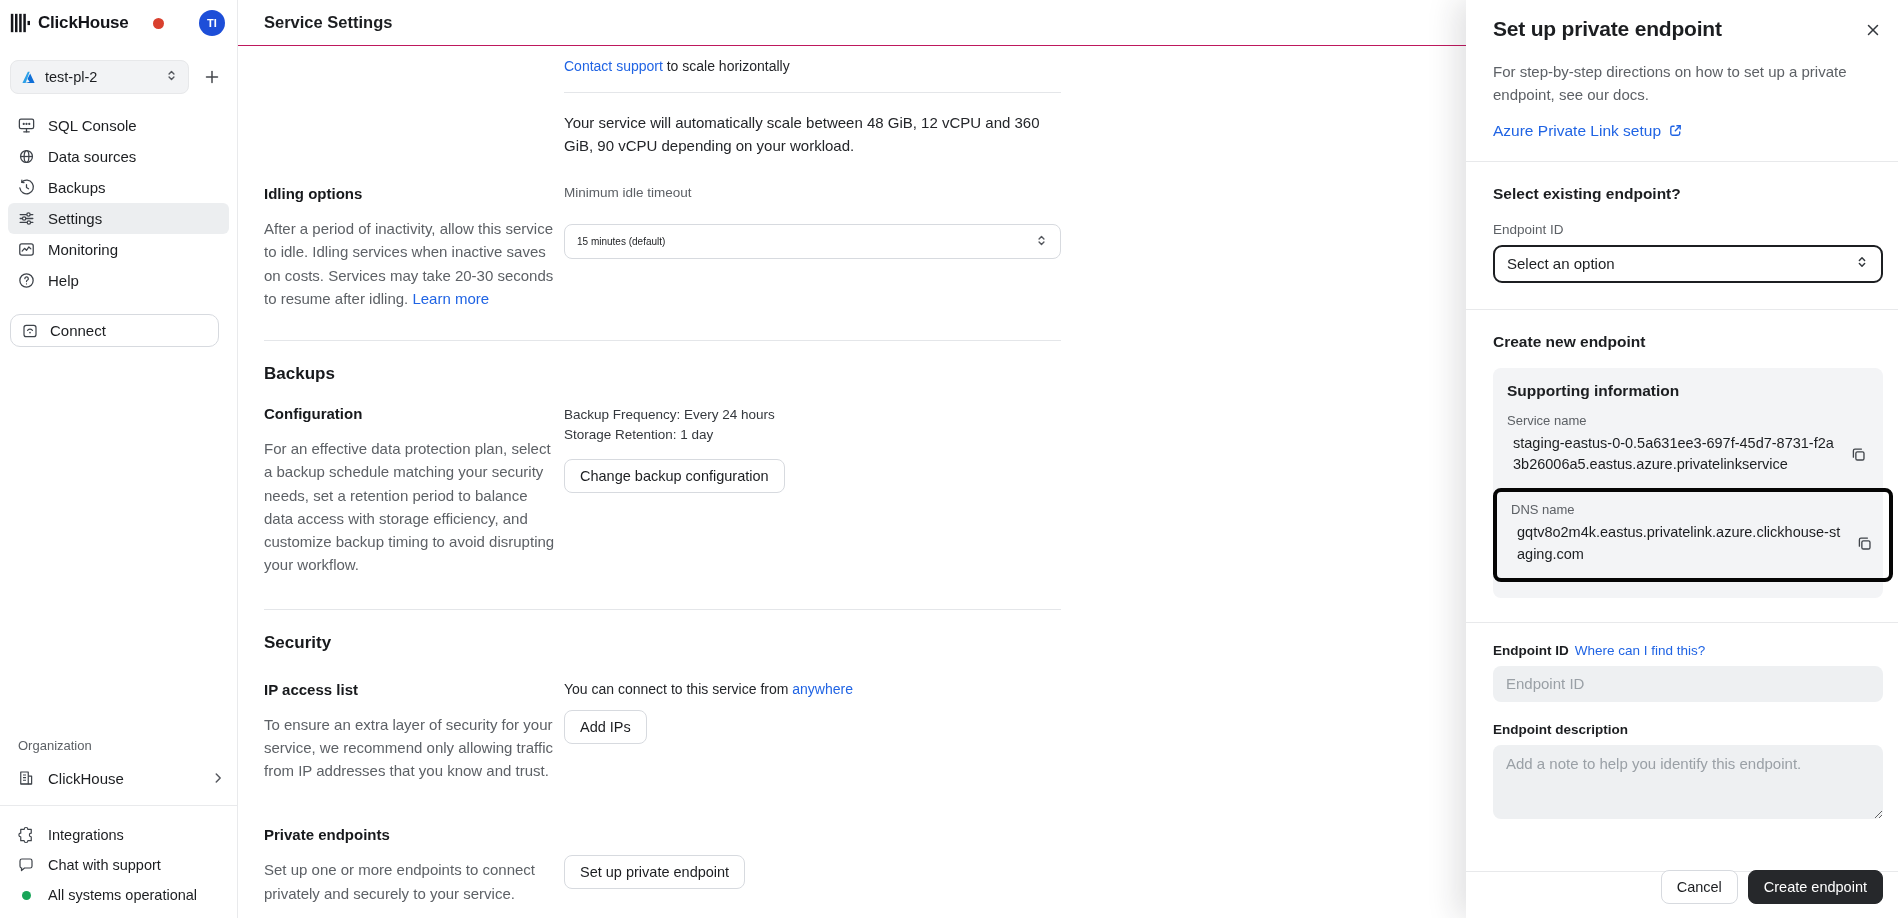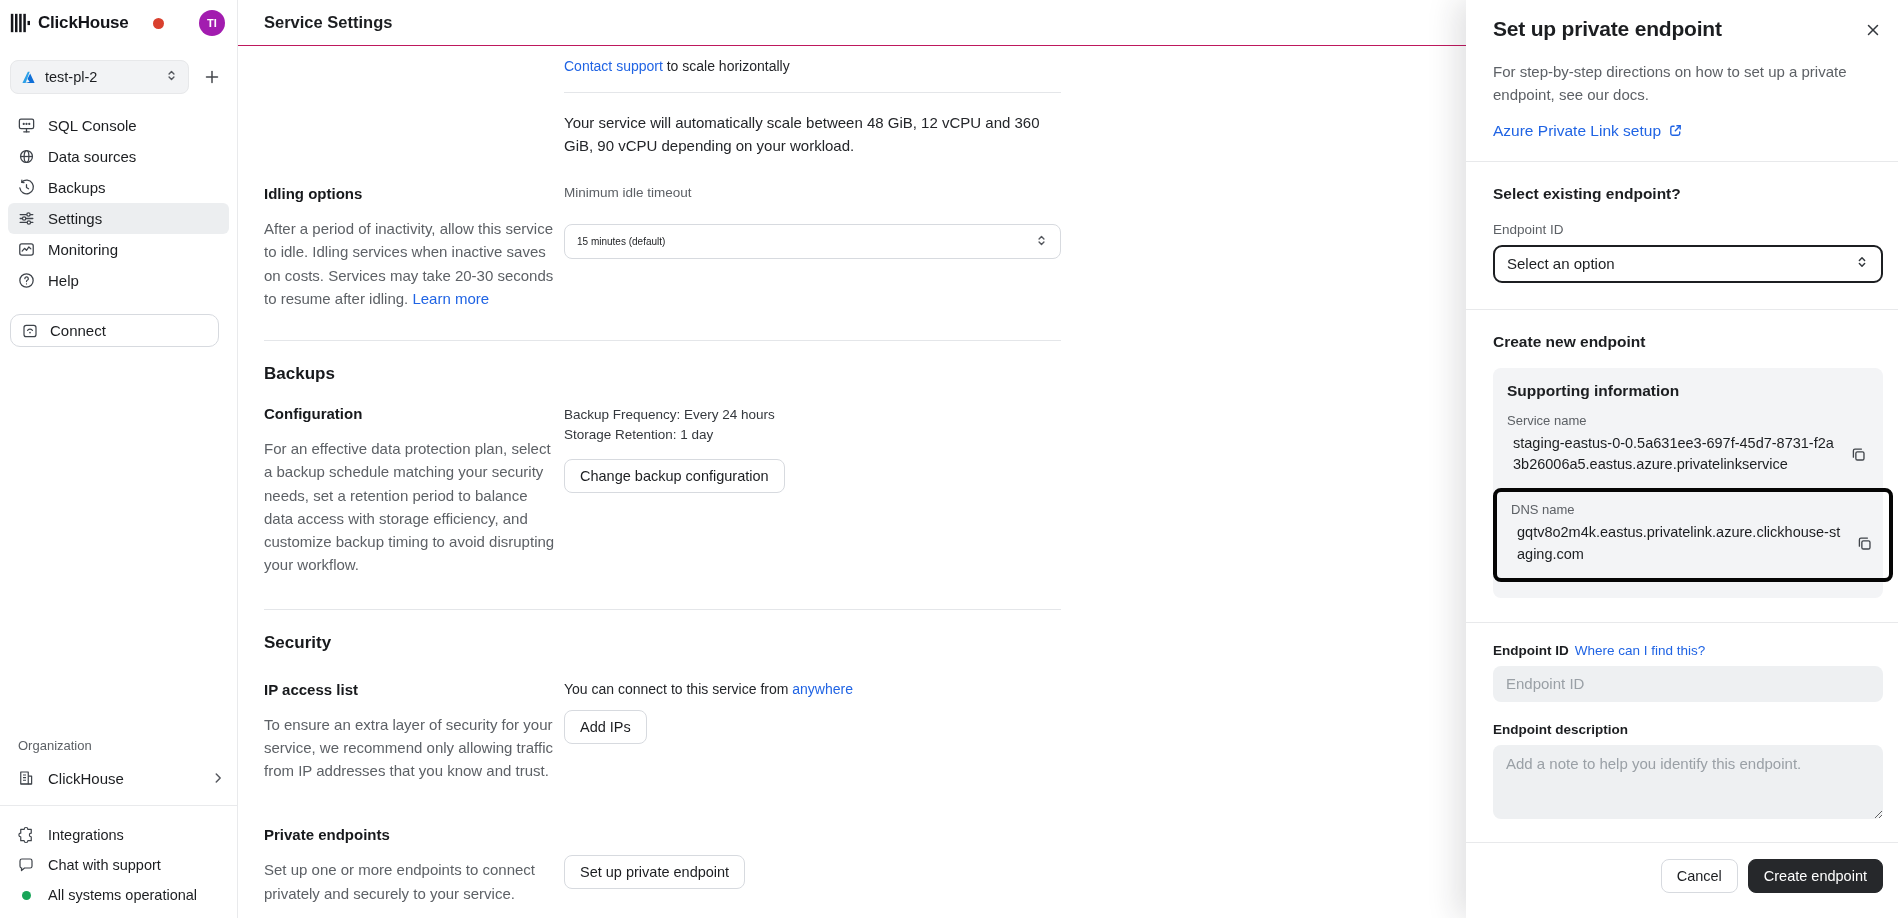--- a/index.html
+++ b/index.html
@@ -7,21 +7,21 @@
     font-family:"Liberation Sans", sans-serif; color:#1c1e21; }
   .app { display:flex; width:1898px; height:918px; position:relative; }
 
   
   .sidebar { width:238px; height:100%; border-right:1px solid #e9eaec; background:#fff;
     display:flex; flex-direction:column; position:relative; flex-shrink:0; }
   .logo-row { display:flex; align-items:center; height:46px; padding:0 12px 0 10px; }
   .logo-mark { display:flex; align-items:center; margin-right:8px; }
   .logo-word { font-size:17px; font-weight:700; letter-spacing:-0.2px; color:#14151a; }
   .notif-dot { width:11px; height:11px; border-radius:50%; background:#d9402e; margin-left:24px; }
-  .avatar { width:26px; height:26px; border-radius:50%; background:#a21caf; color:#fff;
+  .avatar { width:26px; height:26px; border-radius:50%; background:#1d4ed8; color:#fff;
     font-size:11px; font-weight:700; display:flex; align-items:center; justify-content:center;
     margin-left:auto; }
   .svc-row { display:flex; align-items:center; margin:14px 10px 0 10px; }
   .svc-select { flex:1; height:34px; background:#f2f3f5; border:1px solid #e7e8ea; border-radius:8px;
     display:flex; align-items:center; padding:0 10px; cursor:pointer; }
   .svc-select .svc-name { font-size:14.5px; margin-left:9px; }
   .svc-select .stepper { margin-left:auto; }
   .plus-btn { width:30px; height:30px; margin-left:8px; display:flex; align-items:center;
     justify-content:center; border-radius:6px; cursor:pointer; }
   .nav { margin-top:16px; padding:0 8px; }
@@ -93,22 +93,22 @@
     padding:10px 14px 12px 14px; }
   .dns-box .card-label { margin-top:0; }
   .label-row { display:flex; align-items:center; gap:6px; margin-top:20px; font-size:13.5px; }
   .label-row .bold { font-weight:700; color:#1c1e21; }
   .gray-input { width:100%; height:36px; background:#eef0f2; border:none; border-radius:8px;
     font-family:inherit; font-size:15px; color:#1c1e21; padding:0 13px; margin-top:8px; outline:none; }
   .gray-input::placeholder, .gray-area::placeholder { color:#9aa0a6; }
   .gray-area { width:100%; height:74px; background:#eef0f2; border:none; border-radius:8px;
     font-family:inherit; font-size:15px; color:#1c1e21; padding:10px 13px; margin-top:8px;
     outline:none; resize:both; }
-  .drawer-footer { border-top:1px solid #e8e9eb; padding:16px 15px 6px 15px; height:76px;
-    display:flex; justify-content:flex-end; gap:10px; }
+  .drawer-footer { border-top:1px solid #e8e9eb; padding:16px 15px 14px 15px; height:47px;
+    display:flex; justify-content:flex-end; gap:10px;align-items:flex-end; }
 </style>
 </head>
 <body>
 
 <div class="app">
 
   <div class="sidebar">
     <div class="logo-row">
       <span class="logo-mark">
         <svg width="20" height="20" viewBox="0 0 24 24">

